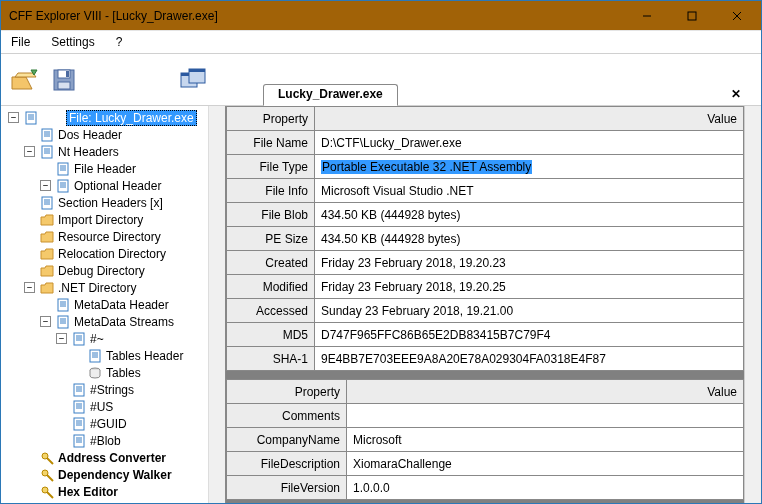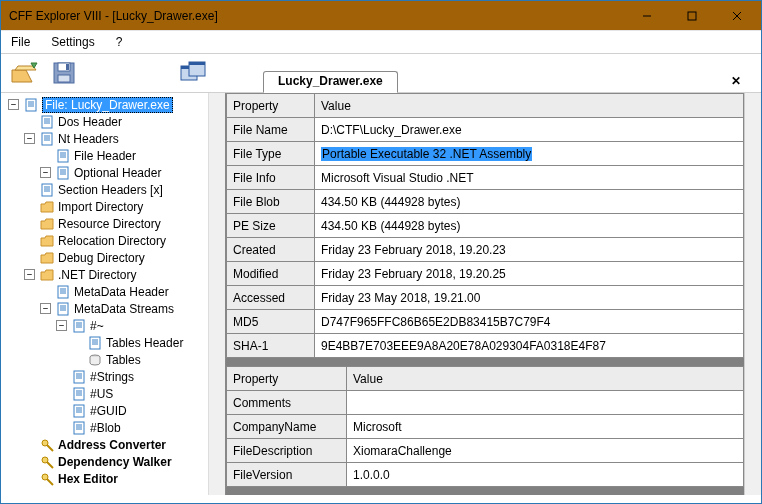--- a/index.html
+++ b/index.html
@@ -2,38 +2,38 @@
 <html><head>
 <meta charset="utf-8">
 <style>
   * { box-sizing: border-box; margin: 0; padding: 0; font-family: "Segoe UI", Tahoma, sans-serif; font-size: 12px; }
   body { width: 762px; height: 504px; background: #fff; border: 1px solid #2b78b7; overflow: hidden; }
   .titlebar { height: 30px; background: #a16207; display: flex; align-items: center; padding: 0 2px 0 8px; border-bottom: 1px solid #e5e5e5;}
   .titlebar .title { flex: 1; color: #000; }
   .titlebar .btn { width: 45px; height: 28px; display: flex; align-items: center; justify-content: center; color: #000; }
   .menubar { height: 22px; display: flex; align-items: center; gap: 21px; padding: 0 10px; }
   .menubar span { color:#000; }
-  .toolbar { height: 40px; border-top:1px solid #d0d0d0; border-bottom:1px solid #d0d0d0; display:flex; align-items:center; padding:0 8px; gap:10px; position:relative;}
+  .toolbar { height: 53px; border-top:1px solid #d0d0d0; border-bottom:1px solid #d0d0d0; display:flex; align-items:center; padding:0 8px; gap:10px; position:relative;}
   .big-icon { width:30px; height:30px; display:inline-flex; align-items:center; justify-content:center; }
   .tab { position:absolute; left:262px; bottom:-1px; height:22px; background:#fff; border:1px solid #888; border-bottom:1px solid #fff; padding:2px 14px 0 14px; border-radius:3px 3px 0 0; font-weight:bold; }
   .tab-close { position:absolute; right:20px; bottom:4px; font-family:sans-serif; font-weight:bold;}
   .content { display:flex; height: 402px; }
   .left-pane { width: 225px; border-right:1px solid #888; overflow:hidden; padding:3px 0 0 3px; position:relative;}
   .right-pane { flex:1; display:flex; flex-direction:column; background:#808080; position:relative;}
   .tree-root { white-space:nowrap; }
   .tree-row { display:flex; align-items:center; height:17px; }
   .tree-row .ex { width:11px; height:11px; border:1px solid #888; display:inline-flex; align-items:center; justify-content:center; font-size:9px; line-height:1; margin-right:4px; font-family:monospace; background:#fff;}
   .tree-row .spacer { display:inline-block; }
   .tree-row .ico { width:16px; height:16px; display:inline-flex; align-items:center; justify-content:center; margin-right:3px; font-size:11px;}
   .tree-row .lbl { }
-  .tree-row.sel .lbl { background:#3399ff; color:#fff; border:1px dotted #000; padding:0 2px;}
+  .tree-row.sel .lbl { background:#3399ff; color:#fff; border:1px dotted #000; padding:0 2px;margin-left:24px;}
   .tree-row.bold .lbl { font-weight:bold; }
   .grid { background:#fff; margin:0; border:0; }
   .grid table { width:100%; border-collapse:collapse; table-layout:fixed;}
-  .grid th { background:#ececec; border:1px solid #888; padding:4px 6px; text-align:left; font-weight:normal; height:24px;}
+  .grid th { background:#ececec; border:1px solid #888; padding:4px 6px; text-align:right; font-weight:normal; height:24px;}
   .grid td { border:1px solid #888; padding:4px 6px; height:24px; overflow:hidden; text-overflow:ellipsis; white-space:nowrap;}
   .grid1-wrap { border-bottom:8px solid #808080;}
   .sel-cell { background:#3399ff; color:#000000; display:inline-block; padding:0 1px;}
   .vsb, .hsb { background:#f0f0f0; position:absolute; }
   .vsb { width:17px; right:0; top:0; bottom:0; border-left:1px solid #ccc;}
   .right-inner { position:relative; flex:1; overflow:hidden; }
   .grid-stack { position:absolute; left:0; top:0; right:17px; bottom:0; overflow:hidden;}
   svg { display:block; }
   .left-vsb { position:absolute; right:0; top:0; bottom:0; width:17px; background:#f0f0f0; border-left:1px solid #ddd;}
 </style>
@@ -418,21 +418,21 @@
                 <tr>
                   <th>Created</th>
                   <td>Friday 23 February 2018, 19.20.23</td>
                 </tr>
                 <tr>
                   <th>Modified</th>
                   <td>Friday 23 February 2018, 19.20.25</td>
                 </tr>
                 <tr>
                   <th>Accessed</th>
-                  <td>Friday 23 May 2018, 19.21.00</td>
+                  <td>Sunday 23 February 2018, 19.21.00</td>
                 </tr>
                 <tr>
                   <th>MD5</th>
                   <td>D747F965FFC86B65E2DB83415B7C79F4</td>
                 </tr>
                 <tr>
                   <th>SHA-1</th>
                   <td>9E4BB7E703EEE9A8A20E78A029304FA0318E4F87</td>
                 </tr>
               </tbody>

